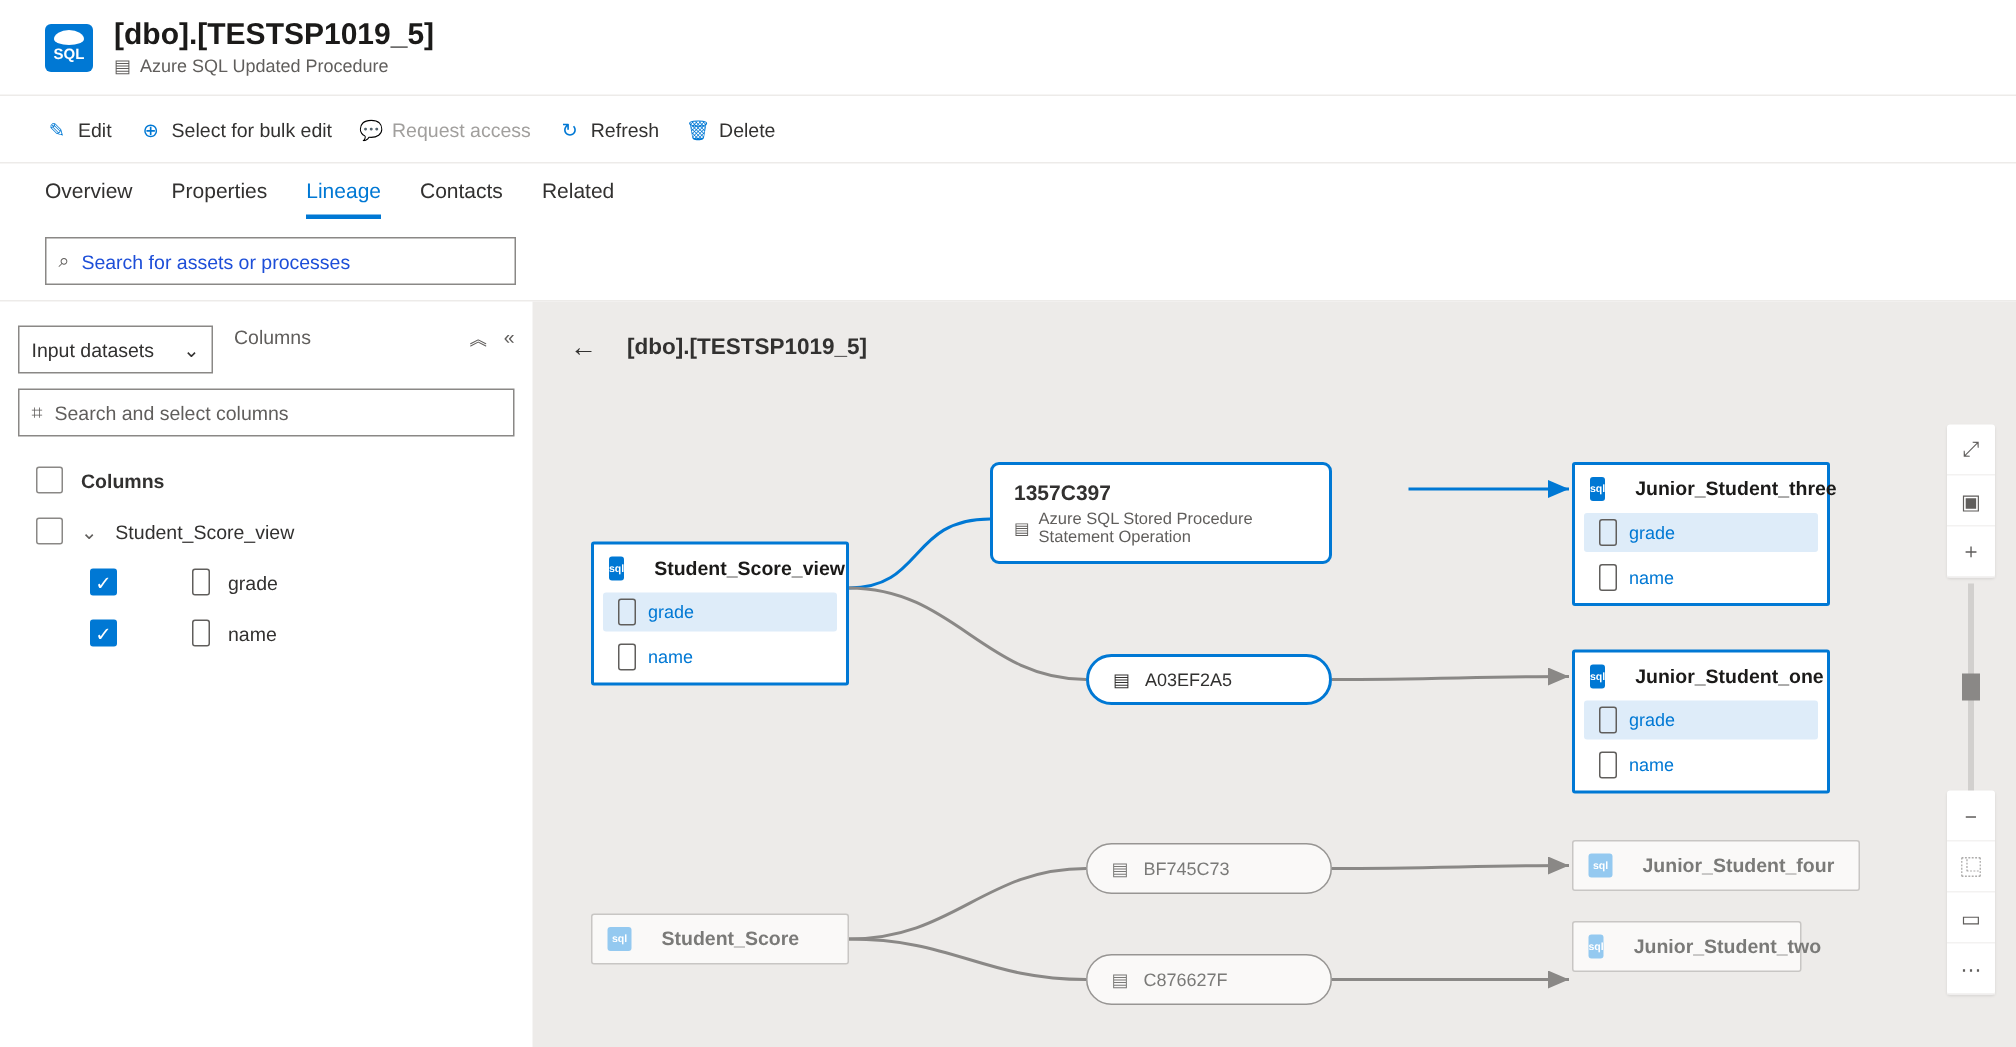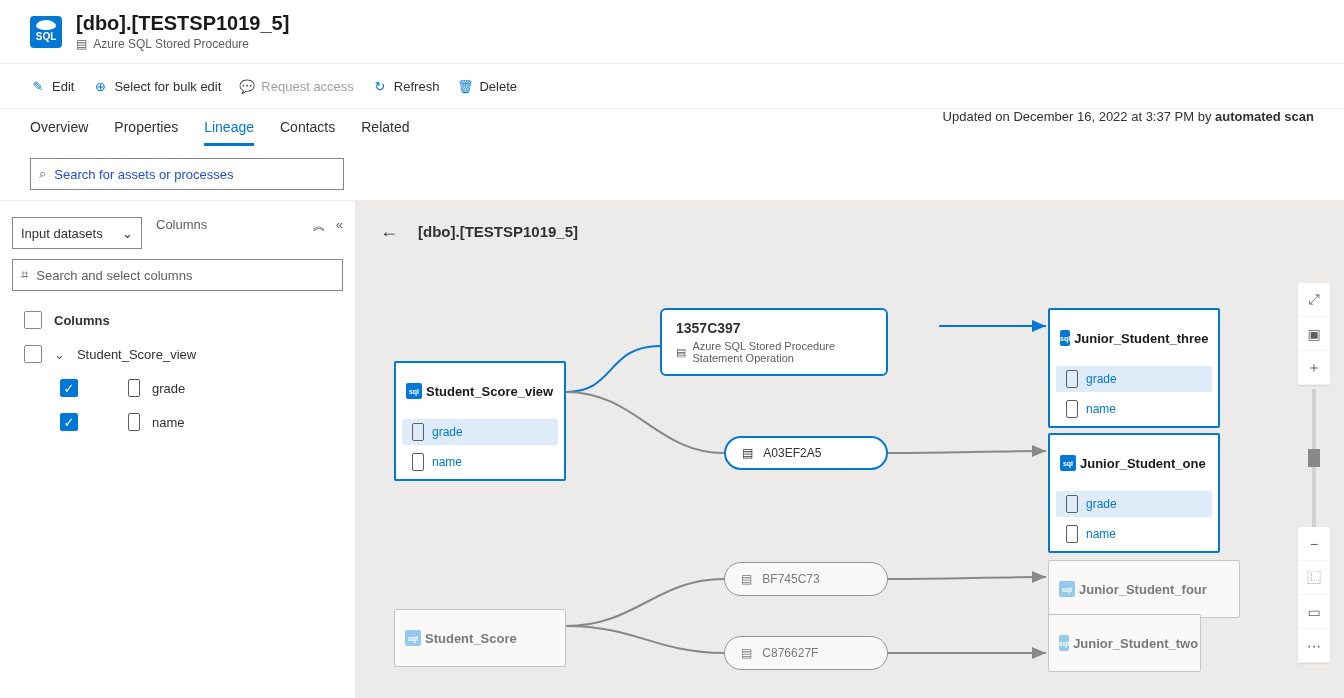--- a/index.html
+++ b/index.html
@@ -88,21 +88,21 @@
   }
   .back-arrow{ font-size:18px; color:#323130;}
   .canvas-title{ font-size:15px; font-weight:600;}
   svg.edges{ position:absolute; inset:0; width:100%; height:100%; pointer-events:none;}
   .node {
     position:absolute; background:#fff; border:1px solid #8a8886; border-radius:2px;
   }
   .node.primary{ border:2px solid #0078d4; }
   .node.grey { background:#faf9f8; border:1px solid #c8c6c4;}
   .node-head{
-    display:flex; align-items:flex-end; gap:4px; padding:20px 10px; font-weight:600;
+    display:flex; align-items:flex-start; gap:20px; padding:8px 10px; font-weight:600;
     color:#1b1a19; font-size:13px;
   }
   .node-head .sql-mini{
     width:16px; height:16px; background:#0078d4; border-radius:2px;
     display:flex; align-items:center; justify-content:center; color:#fff; font-size:7px;
   }
   .grey .node-head .sql-mini{ background:#94c9f0;}
   .grey .node-head{ color:#7a7a78;}
   .attr {
     display:flex; align-items:center; gap:8px; padding:4px 10px; margin:0 6px 4px;
@@ -148,21 +148,21 @@
 <body>
 
 <div class="header">
   <div class="sql-icon">
       <span>SQL</span>
     </div>
   <div>
     <div class="title">[dbo].[TESTSP1019_5]</div>
     <div class="subtitle">
       <span>▤</span>
-      <span>Azure SQL Stored Procedure</span>
+      <span>Azure SQL Updated Procedure</span>
     </div>
   </div>
 </div>
 <div class="divider"></div>
 
 <div class="toolbar">
   <div class="btn">
     <span class="icon" style="color:#0078d4">✎</span>
     <span>Edit</span>
   </div>
@@ -185,23 +185,20 @@
 </div>
 <div class="divider"></div>
 
 <div class="tabs-row">
   <div class="tabs">
     <div class="tab">Overview</div>
     <div class="tab">Properties</div>
     <div class="tab active">Lineage</div>
     <div class="tab">Contacts</div>
     <div class="tab">Related</div>
-  </div>
-  <div class="updated">
-    <span>Updated on December 16, 2022 at 3:37 PM by </span><b>automated scan</b>
   </div>
 </div>
 
 <div class="search-row">
   <div class="searchbox">
     <span>⌕</span>
     <span style="color:#1d4ed8" title="Search for assets or processes">Search for assets or processes</span>
   </div>
 </div>
 

